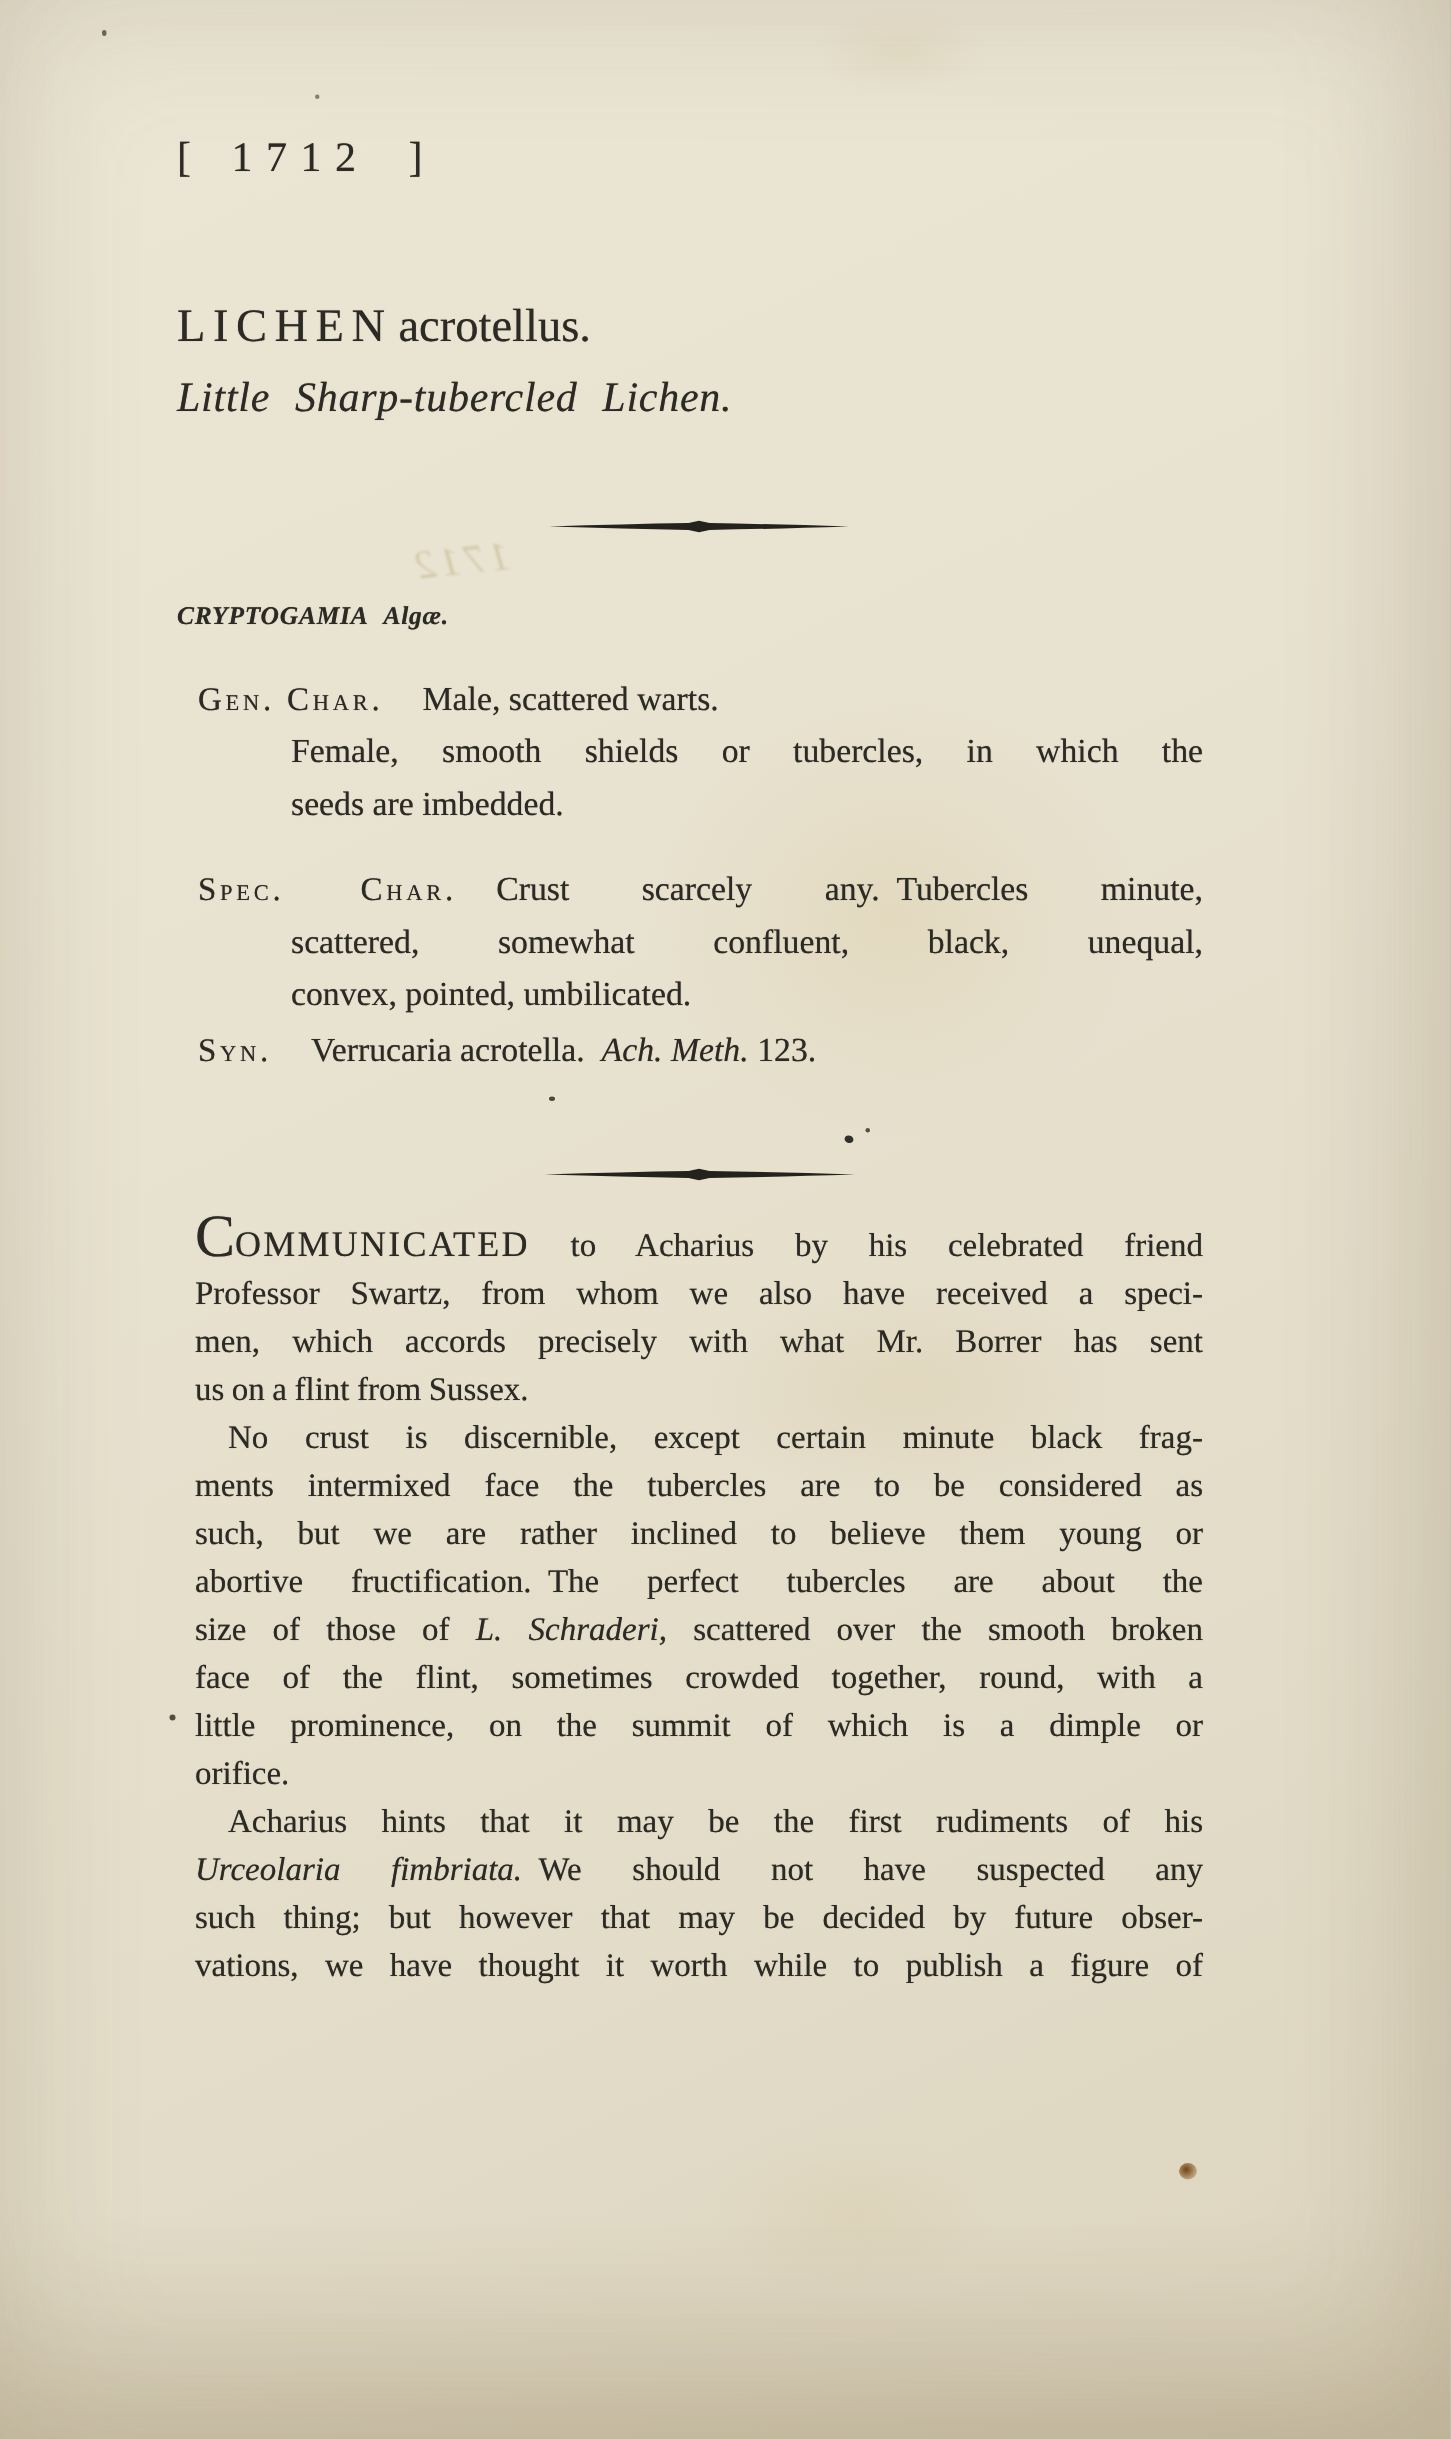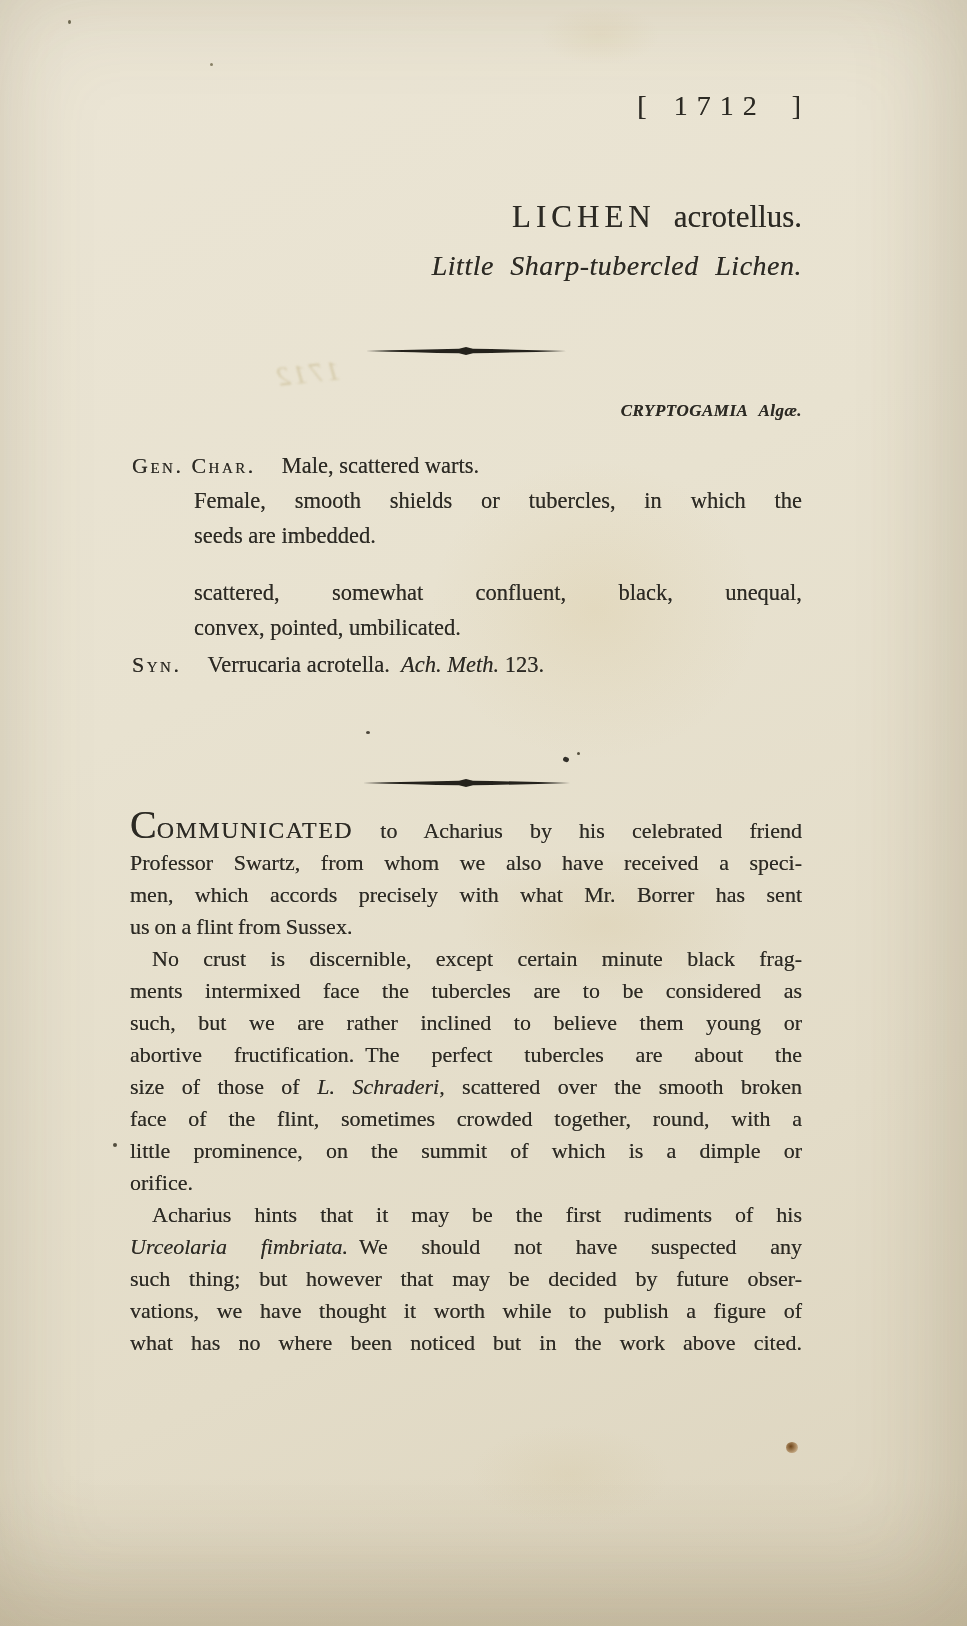--- a/index.html
+++ b/index.html
@@ -6,28 +6,28 @@
   html,body{margin:0;padding:0;background:#c9c2ae;}
   .page{
     position:relative;
     width:967px;height:1626px;
     overflow:hidden;
     background:linear-gradient(155deg,#ebe5d5 0%,#e8e2d0 38%,#e3dcc8 72%,#dcd4be 100%);
     font-family:"Liberation Serif","DejaVu Serif",serif;
     color:#2c2a24;
     text-shadow:0 0 0.5px rgba(44,42,36,0.65);
   }
-  .centered{position:absolute;left:130px;width:672px;text-align:right;}
+  .centered{position:absolute;left:118px;width:672px;text-align:left;}
   
   #folio{top:90px;font-size:28px;letter-spacing:1px;}
   #folio .num{margin:0 26px;letter-spacing:9px;}
   
   #title{top:199px;font-size:31px;}
   #title .genus{letter-spacing:5px;}
-  #title .species{margin-left:18px;}
+  #title .species{margin-left:4px;}
   #subtitle{top:250px;font-size:28px;font-style:italic;word-spacing:9px;letter-spacing:0.5px;}
   #taxonomy{top:401px;font-size:17px;font-style:italic;font-weight:bold;letter-spacing:0.5px;}
   #taxonomy .ord{margin-left:10px;}
   
   .rule-wrap{position:absolute;left:130px;width:672px;text-align:center;line-height:0;}
   #rule1{top:346px;}
   #rule2{top:778px;}
   .rule-wrap svg{display:inline-block;}
   
   #sections{position:absolute;left:132px;top:448px;width:670px;font-size:22.5px;line-height:35px;}
@@ -110,20 +110,21 @@
     <span>CRYPTOGAMIA</span><span class="ord">Algæ.</span>
   </div>
 
   <div id="sections">
       <div class="section">
         <div class="tline nl"><span class="sc-label">Gen. Char.</span><span>Male, scattered warts.</span></div>
         <div class="tline jl cont"><span>Female, smooth shields or tubercles, in which the</span></div>
         <div class="tline nl cont"><span>seeds are imbedded.</span></div>
       </div>
       <div class="section">
+        <div class="tline jl"><span class="sc-label">Spec. Char.</span><span>Crust scarcely any. Tubercles minute,</span></div>
         <div class="tline jl cont"><span>scattered, somewhat confluent, black, unequal,</span></div>
         <div class="tline nl cont"><span>convex, pointed, umbilicated.</span></div>
       </div>
       <div class="section">
         <div class="tline nl"><span class="sc-label">Syn.</span><span>Verrucaria acrotella. </span><span class="seg-i">Ach. Meth.</span><span> 123.</span></div>
       </div>
     </div>
 
   <div class="rule-wrap" id="rule2">
     <svg width="207" height="10" viewBox="0 0 207 10">
@@ -146,21 +147,20 @@
         <div class="tline jl"><span>size of those of </span><span class="seg-i">L. Schraderi,</span><span> scattered over the smooth broken</span></div>
         <div class="tline jl"><span>face of the flint, sometimes crowded together, round, with a</span></div>
         <div class="tline jl"><span>little prominence, on the summit of which is a dimple or</span></div>
         <div class="tline nl"><span>orifice.</span></div>
       </div>
       <div class="para">
         <div class="tline jl ind"><span>Acharius hints that it may be the first rudiments of his</span></div>
         <div class="tline jl"><span class="seg-i">Urceolaria fimbriata.</span><span> We should not have suspected any</span></div>
         <div class="tline jl"><span>such thing; but however that may be decided by future obser-</span></div>
         <div class="tline jl"><span>vations, we have thought it worth while to publish a figure of</span></div>
-        <div class="tline jl"><span>what has no where been noticed but in the work above cited.</span></div>
       </div>
     </div>
 
   <div class="speck" id="speck-a"></div>
   <div class="speck" id="speck-b"></div>
   <div class="speck" id="speck-c"></div>
   <div class="speck" id="speck-d"></div>
   <div class="speck" id="speck-e"></div>
   <div class="speck" id="speck-f"></div>
   <div class="speck" id="fox-spot"></div>

